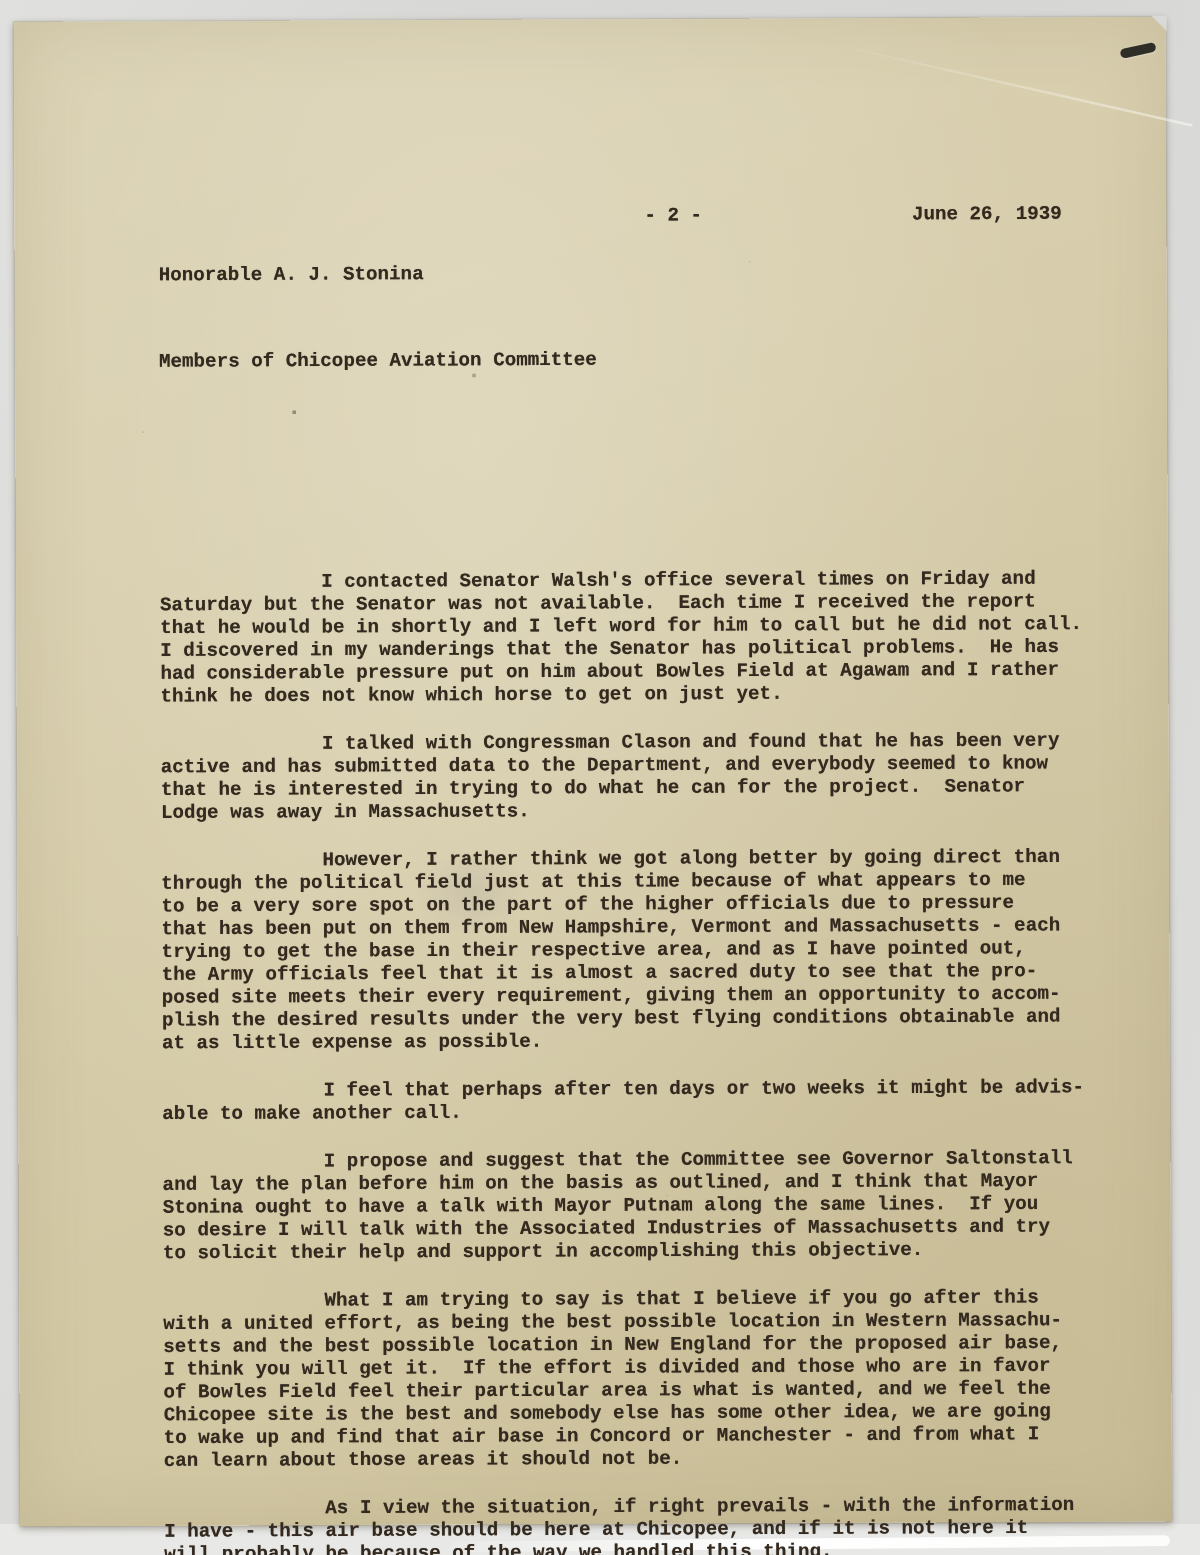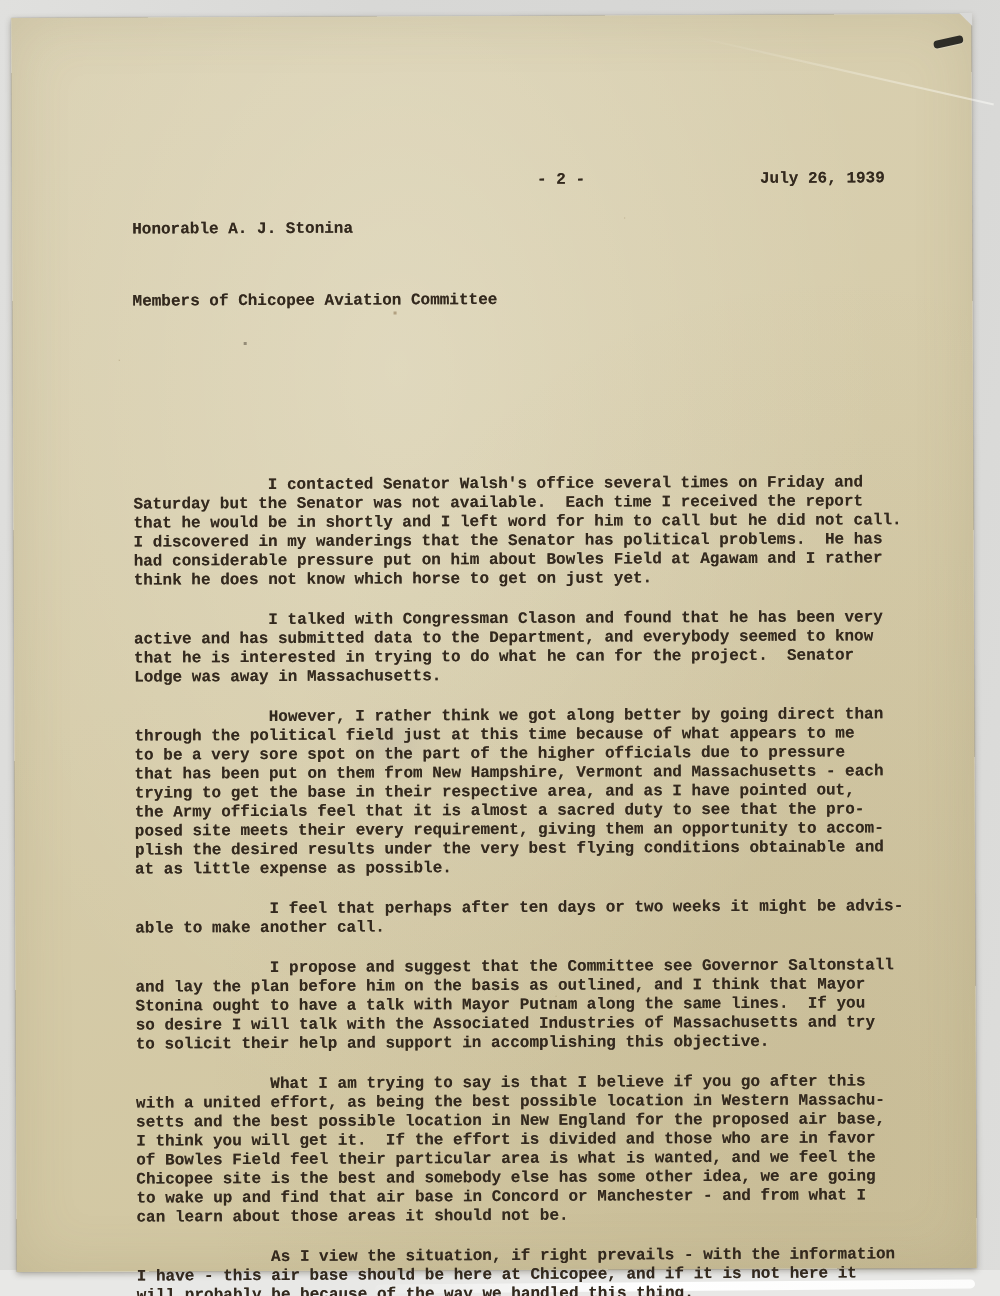--- a/index.html
+++ b/index.html
@@ -75,21 +75,21 @@
     <div class="staple"></div>
     <div class="specks"></div>
     <div class="smudge"></div>
 
     <div class="content">
 
       <div class="header">
         <div>Honorable A. J. Stonina</div>
         <div>Members of Chicopee Aviation Committee</div>
         <span class="page-num">- 2 -</span>
-        <span class="date">July 26, 1939</span>
+        <span class="date">June 26, 1939</span>
       </div>
 
       <div class="body">
           <div class="para"><div class="line">              I contacted Senator Walsh's office several times on Friday and</div><div class="line">Saturday but the Senator was not available.  Each time I received the report</div><div class="line">that he would be in shortly and I left word for him to call but he did not call.</div><div class="line">I discovered in my wanderings that the Senator has political problems.  He has</div><div class="line">had considerable pressure put on him about Bowles Field at Agawam and I rather</div><div class="line">think he does not know which horse to get on just yet.</div></div>
           <div class="para"><div class="line">              I talked with Congressman Clason and found that he has been very</div><div class="line">active and has submitted data to the Department, and everybody seemed to know</div><div class="line">that he is interested in trying to do what he can for the project.  Senator</div><div class="line">Lodge was away in Massachusetts.</div></div>
           <div class="para"><div class="line">              However, I rather think we got along better by going direct than</div><div class="line">through the political field just at this time because of what appears to me</div><div class="line">to be a very sore spot on the part of the higher officials due to pressure</div><div class="line">that has been put on them from New Hampshire, Vermont and Massachusetts - each</div><div class="line">trying to get the base in their respective area, and as I have pointed out,</div><div class="line">the Army officials feel that it is almost a sacred duty to see that the pro-</div><div class="line">posed site meets their every requirement, giving them an opportunity to accom-</div><div class="line">plish the desired results under the very best flying conditions obtainable and</div><div class="line">at as little expense as possible.</div></div>
           <div class="para"><div class="line">              I feel that perhaps after ten days or two weeks it might be advis-</div><div class="line">able to make another call.</div></div>
           <div class="para"><div class="line">              I propose and suggest that the Committee see Governor Saltonstall</div><div class="line">and lay the plan before him on the basis as outlined, and I think that Mayor</div><div class="line">Stonina ought to have a talk with Mayor Putnam along the same lines.  If you</div><div class="line">so desire I will talk with the Associated Industries of Massachusetts and try</div><div class="line">to solicit their help and support in accomplishing this objective.</div></div>
           <div class="para"><div class="line">              What I am trying to say is that I believe if you go after this</div><div class="line">with a united effort, as being the best possible location in Western Massachu-</div><div class="line">setts and the best possible location in New England for the proposed air base,</div><div class="line">I think you will get it.  If the effort is divided and those who are in favor</div><div class="line">of Bowles Field feel their particular area is what is wanted, and we feel the</div><div class="line">Chicopee site is the best and somebody else has some other idea, we are going</div><div class="line">to wake up and find that air base in Concord or Manchester - and from what I</div><div class="line">can learn about those areas it should not be.</div></div>
           <div class="para"><div class="line">              As I view the situation, if right prevails - with the information</div><div class="line">I have - this air base should be here at Chicopee, and if it is not here it</div><div class="line">will probably be because of the way we handled this thing.</div></div>

